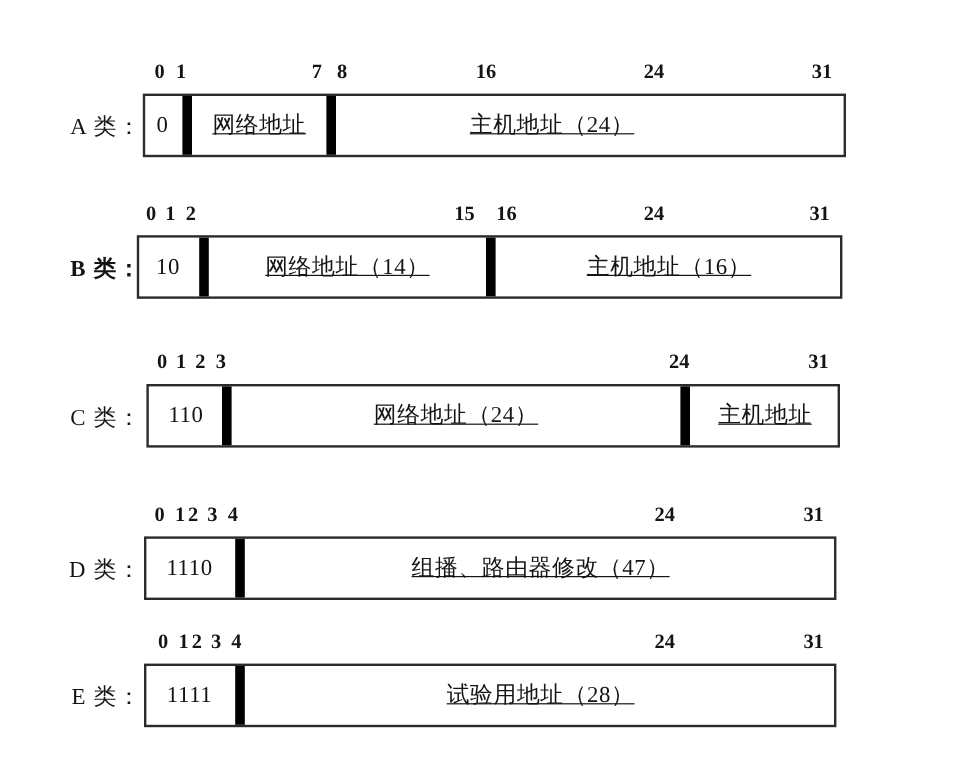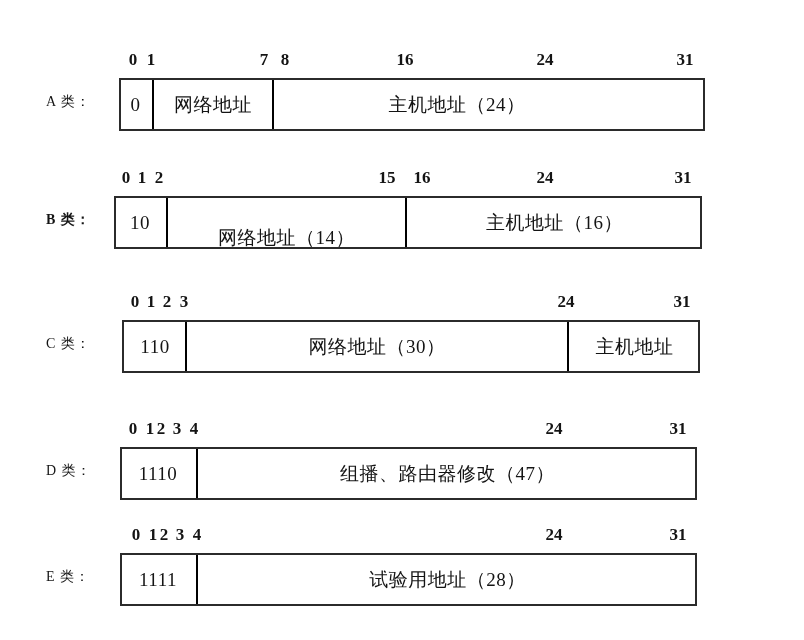--- a/index.html
+++ b/index.html
@@ -26,22 +26,22 @@
     position: absolute;
     left: 0;
     width: 804px;
   }
 
   
   .row-label {
     position: absolute;
     left: 46px;
     width: 72px;
-    text-align: left;
-    font-size: 14px;
+    text-align: right;
+    font-size: 19px;
     letter-spacing: 1px;
     white-space: nowrap;
     color: #141414;
   }
 
   
   .frame {
     position: absolute;
     box-sizing: border-box;
     border: 2px solid #2b2b2b;
@@ -55,21 +55,22 @@
     box-sizing: border-box;
     display: flex;
     align-items: center;
     justify-content: center;
     font-size: 19px;
     white-space: nowrap;
     color: #141414;
     overflow: hidden;
   }
   .cell.divider-left {
-    border-left: 2px solid #000000;
+    border-left: 8px solid #000000;
+    text-decoration: underline;
   }
   .cell .cell-text {
     display: block;
     line-height: 1;
     letter-spacing: 0.5px;
   }
   
   .cell.prefix .cell-text {
     letter-spacing: 0.5px;
   }
@@ -116,42 +117,42 @@
       <div class="tick" style="left: 142px; top: 169px;">1</div>
       <div class="tick" style="left: 159px; top: 169px;">2</div>
       <div class="tick" style="left: 387px; top: 169px;">15</div>
       <div class="tick" style="left: 422px; top: 169px;">16</div>
       <div class="tick" style="left: 545px; top: 169px;">24</div>
       <div class="tick" style="left: 683px; top: 169px;">31</div>
       <div class="frame" style="left: 114px; top: 196px; width: 588px; height: 53px;">
         <div class="cell prefix" style="left: -2px; width: 52px;">
           <span class="cell-text">10</span>
         </div>
-        <div class="cell divider-left" style="left: 50px; width: 239px; align-items: flex-end;">
+        <div class="cell divider-left" style="left: 50px; width: 239px;">
           <span class="cell-text">网络地址（14）</span>
         </div>
         <div class="cell divider-left" style="left: 289px; width: 297px;">
           <span class="cell-text">主机地址（16）</span>
         </div>
       </div>
     </div>
     <div class="row" style="top: 0px;">
       <div class="row-label" style="top: 334.5px;">C 类：</div>
       <div class="tick" style="left: 135px; top: 293px;">0</div>
       <div class="tick" style="left: 151px; top: 293px;">1</div>
       <div class="tick" style="left: 167px; top: 293px;">2</div>
       <div class="tick" style="left: 184px; top: 293px;">3</div>
       <div class="tick" style="left: 566px; top: 293px;">24</div>
       <div class="tick" style="left: 682px; top: 293px;">31</div>
       <div class="frame" style="left: 122px; top: 320px; width: 578px; height: 53px;">
         <div class="cell prefix" style="left: -2px; width: 66px;">
           <span class="cell-text">110</span>
         </div>
         <div class="cell divider-left" style="left: 61px; width: 382px;">
-          <span class="cell-text">网络地址（30）</span>
+          <span class="cell-text">网络地址（24）</span>
         </div>
         <div class="cell divider-left" style="left: 443px; width: 133px;">
           <span class="cell-text">主机地址</span>
         </div>
       </div>
     </div>
     <div class="row" style="top: 0px;">
       <div class="row-label" style="top: 461.5px;">D 类：</div>
       <div class="tick" style="left: 133px; top: 420px;">0</div>
       <div class="tick" style="left: 150px; top: 420px;">1</div>

